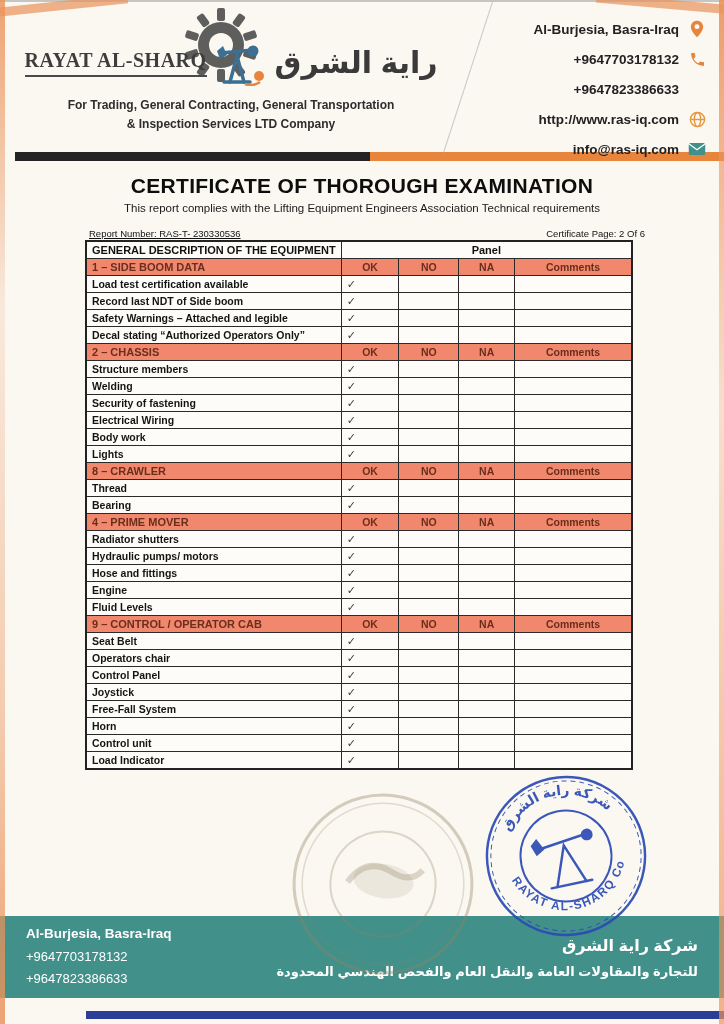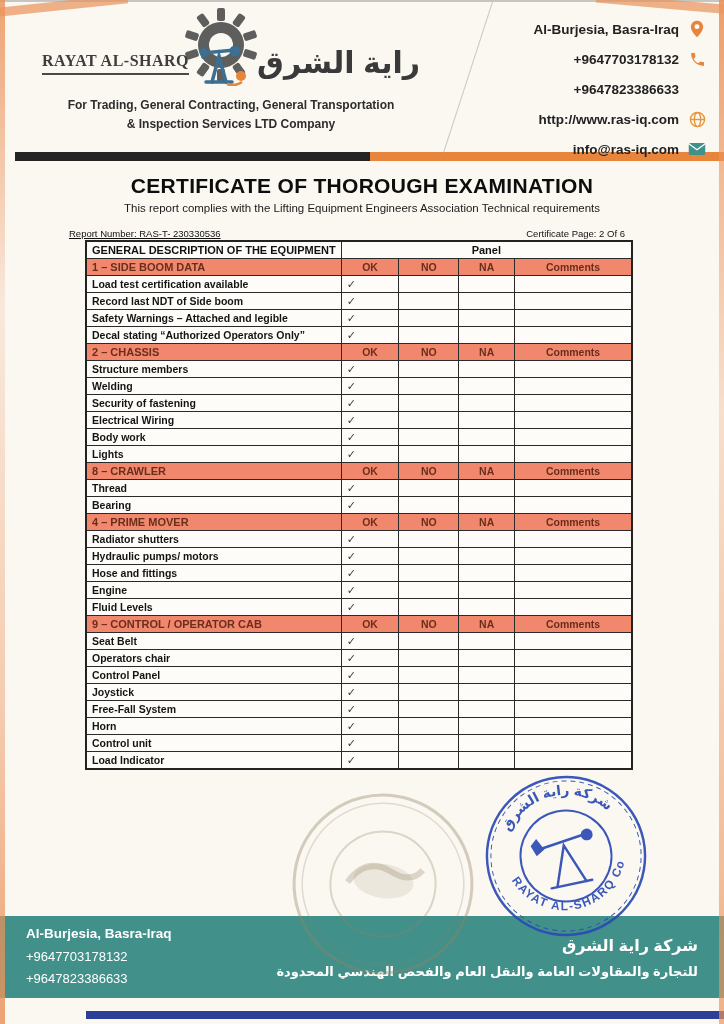--- a/index.html
+++ b/index.html
@@ -14,38 +14,38 @@
   .edge.right { right:0; background:linear-gradient(to bottom, rgba(235,148,92,.9), rgba(235,148,92,.25) 40%, rgba(235,148,92,.7)); }
   .corner { position:absolute; height:9px; background:#e8925a; opacity:.7; z-index:8; pointer-events:none; }
   .corner.tl { left:-22px; top:2px; width:150px; transform:rotate(-6deg); }
   .corner.tr { right:-22px; top:0; width:150px; transform:rotate(5deg); }
 
   
   .header { position:relative; display:flex; padding:8px 14px 0 16px; height:152px; box-sizing:border-box; }
   .header-left { width:430px; position:relative; text-align:center; }
   .gear { position:absolute; left:168px; top:0; z-index:0; opacity:.95; }
   .logo-row { position:relative; z-index:1; display:flex; align-items:center; justify-content:center; gap:9px; padding-top:32px; }
-  .company-en { font-family:"Liberation Serif","DejaVu Serif",serif; font-size:16px; font-weight:bold; color:#3d3d3d;
+  .company-en { font-family:"Liberation Serif","DejaVu Serif",serif; font-size:20px; font-weight:bold; color:#3d3d3d;
                 letter-spacing:.5px; border-bottom:2px solid #4a4a4a; padding-bottom:3px; }
   .company-ar { font-size:30px; font-weight:bold; color:#3a3a3a; line-height:1; }
   .tagline { margin-top:10px; font-size:12px; font-weight:bold; color:#2d2d2d; line-height:1.55; }
   .diag { position:absolute; left:492px; top:2px; width:1px; height:158px; background:#c9c9c9;
           transform:rotate(18deg); transform-origin:top center; }
   .header-right { margin-left:auto; display:flex; flex-direction:column; align-items:flex-end; gap:12px; padding-top:12px; padding-right:4px; }
   .contact-row { display:flex; align-items:center; gap:9px; font-size:13.5px; font-weight:bold; color:#222; }
   .cicon { width:18px; height:18px; display:flex; align-items:center; justify-content:center; }
 
   .bar { display:flex; height:9px; margin-left:15px; }
   .bar-black { width:355px; background:#242424; }
   .bar-orange { flex:1; background:#e8853c; }
 
   
   .title { margin-top:13px; text-align:center; font-size:21px; font-weight:bold; color:#0d0d0d; letter-spacing:.3px; }
   .subtitle { margin-top:4px; text-align:center; font-size:11.5px; color:#1a1a1a; }
-  .report-row { width:556px; margin:14px 0 1px 69px; display:flex; justify-content:space-between; align-items:flex-end; font-size:9.5px; color:#111; }
+  .report-row { width:556px; margin:14px 0 1px 89px; display:flex; justify-content:space-between; align-items:flex-end; font-size:9.5px; color:#111; }
   .report-num { text-decoration:underline; }
 
   
   .equip-table { border-collapse:collapse; width:548px; margin-left:85px; border:2px solid #222; background:#fdfcf8; }
   .equip-table th, .equip-table td { border:1px solid #2a2a2a; padding:1.5px 5px; height:13px; overflow:hidden; white-space:nowrap; }
   .desc-h   { font-size:11px; text-align:left;  font-weight:bold; color:#111; }
   .status-h { font-size:11px; text-align:center; font-weight:bold; color:#111; }
   .section-row td { background:#f1876c; color:#6a2e1c; }
   .sec-title { font-weight:bold; font-size:11px; text-align:left; }
   .sec-col   { font-weight:bold; font-size:10.5px; text-align:center; }

